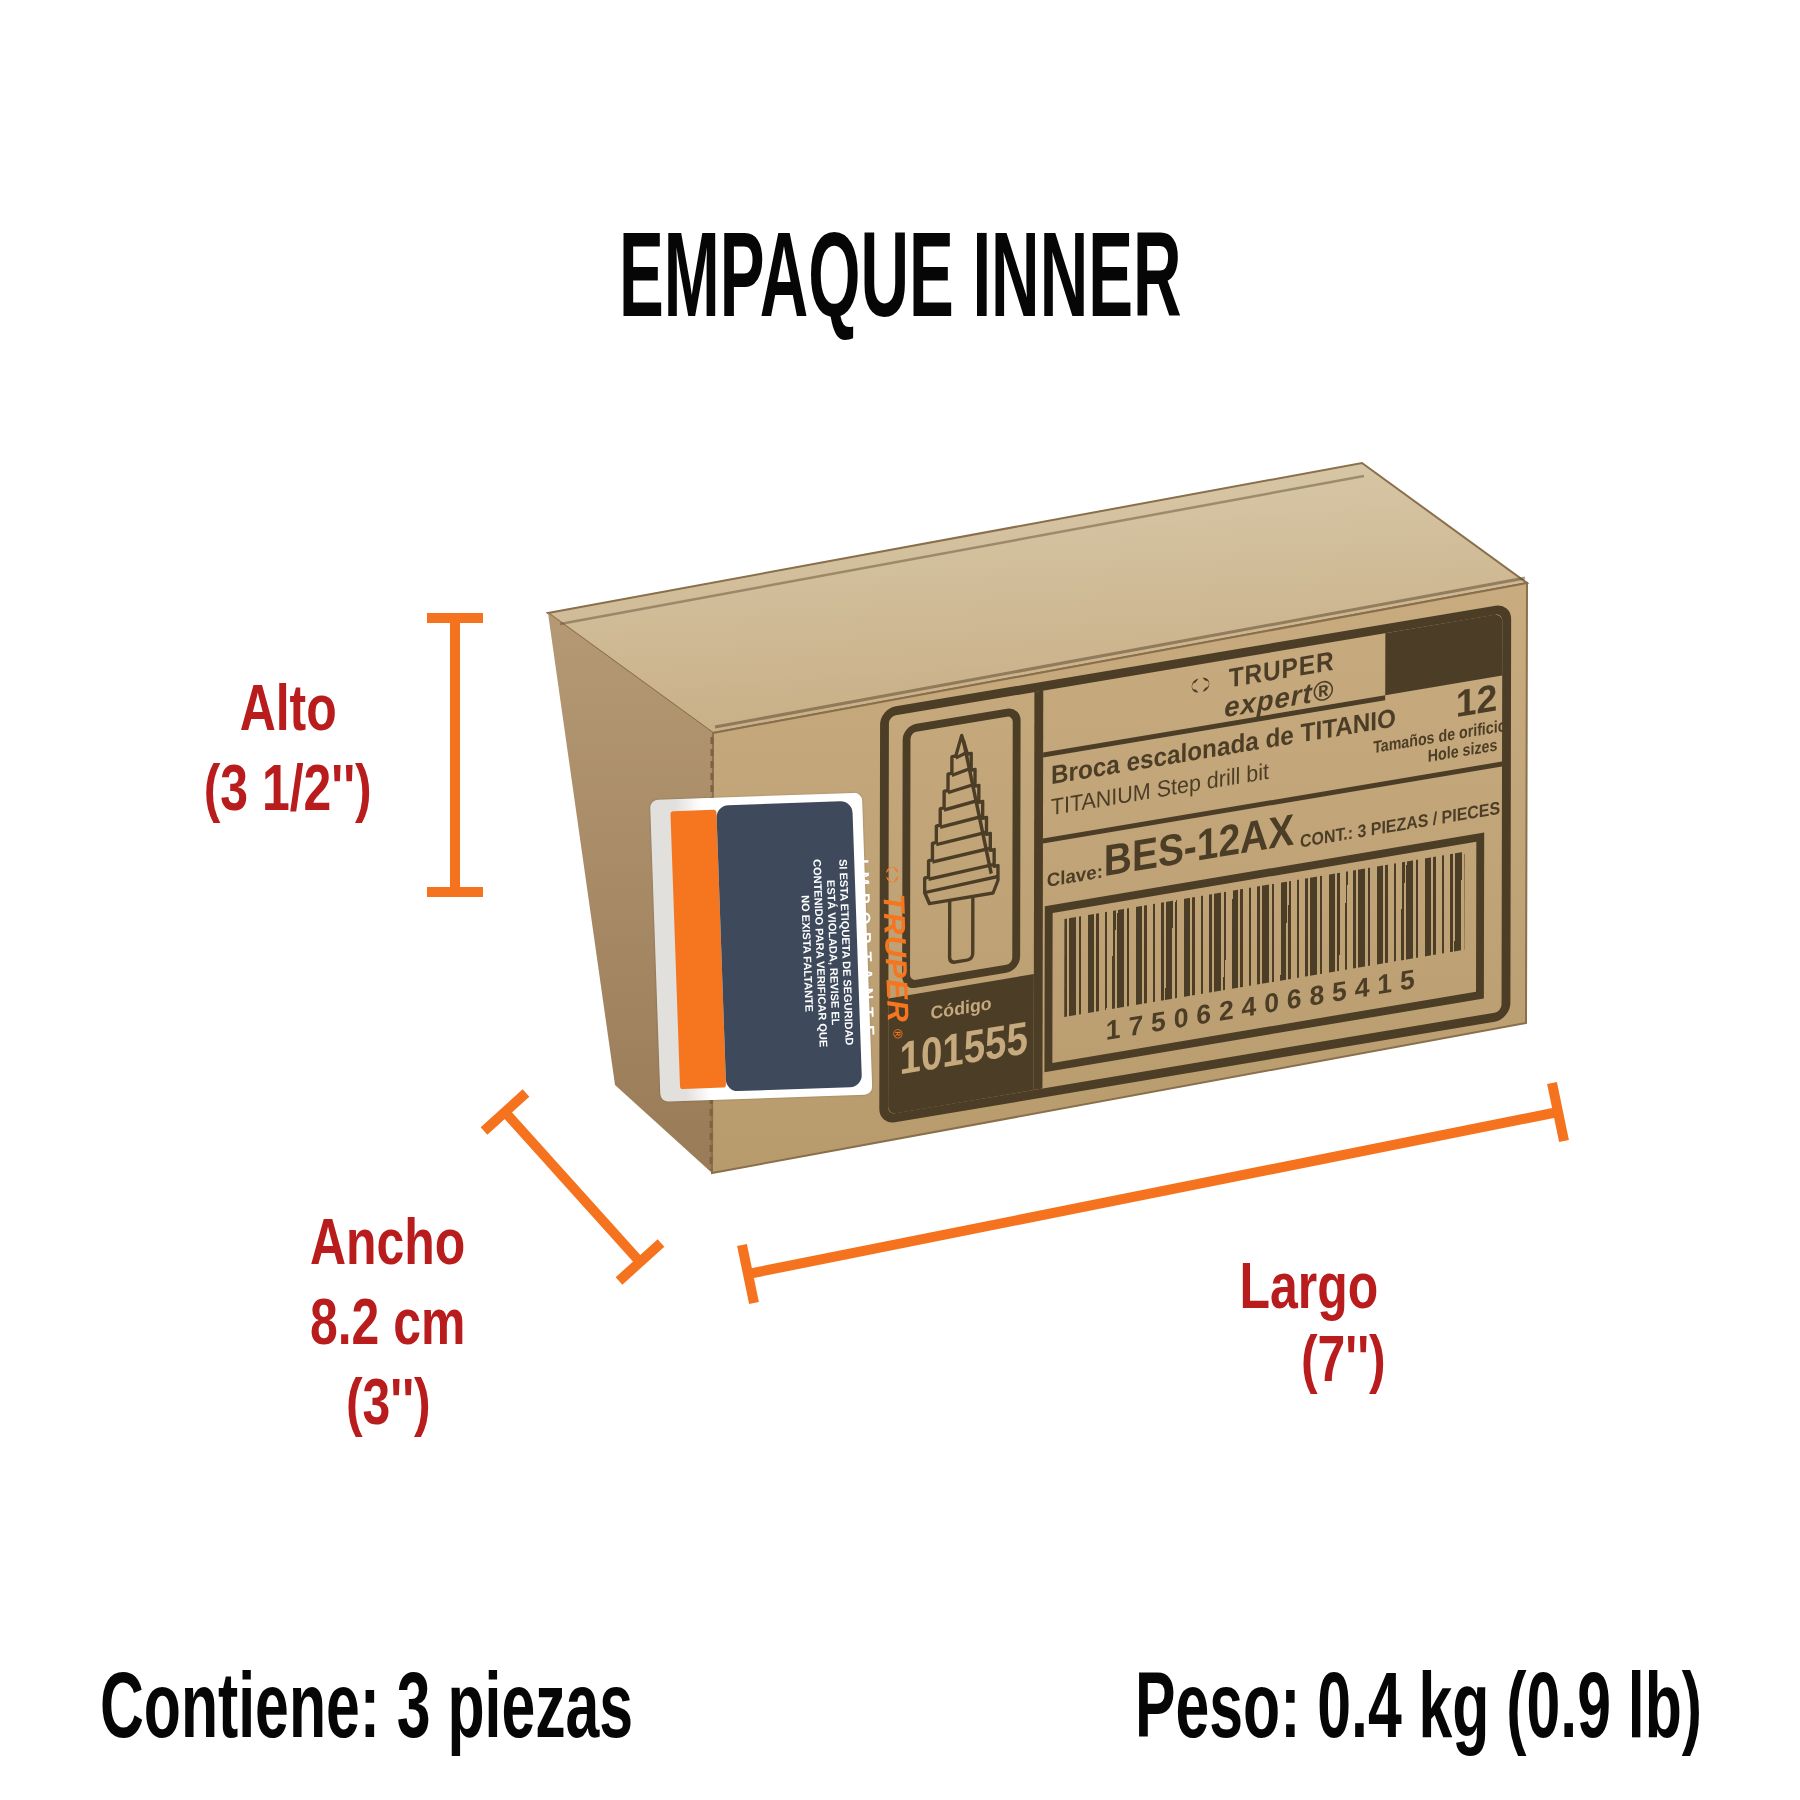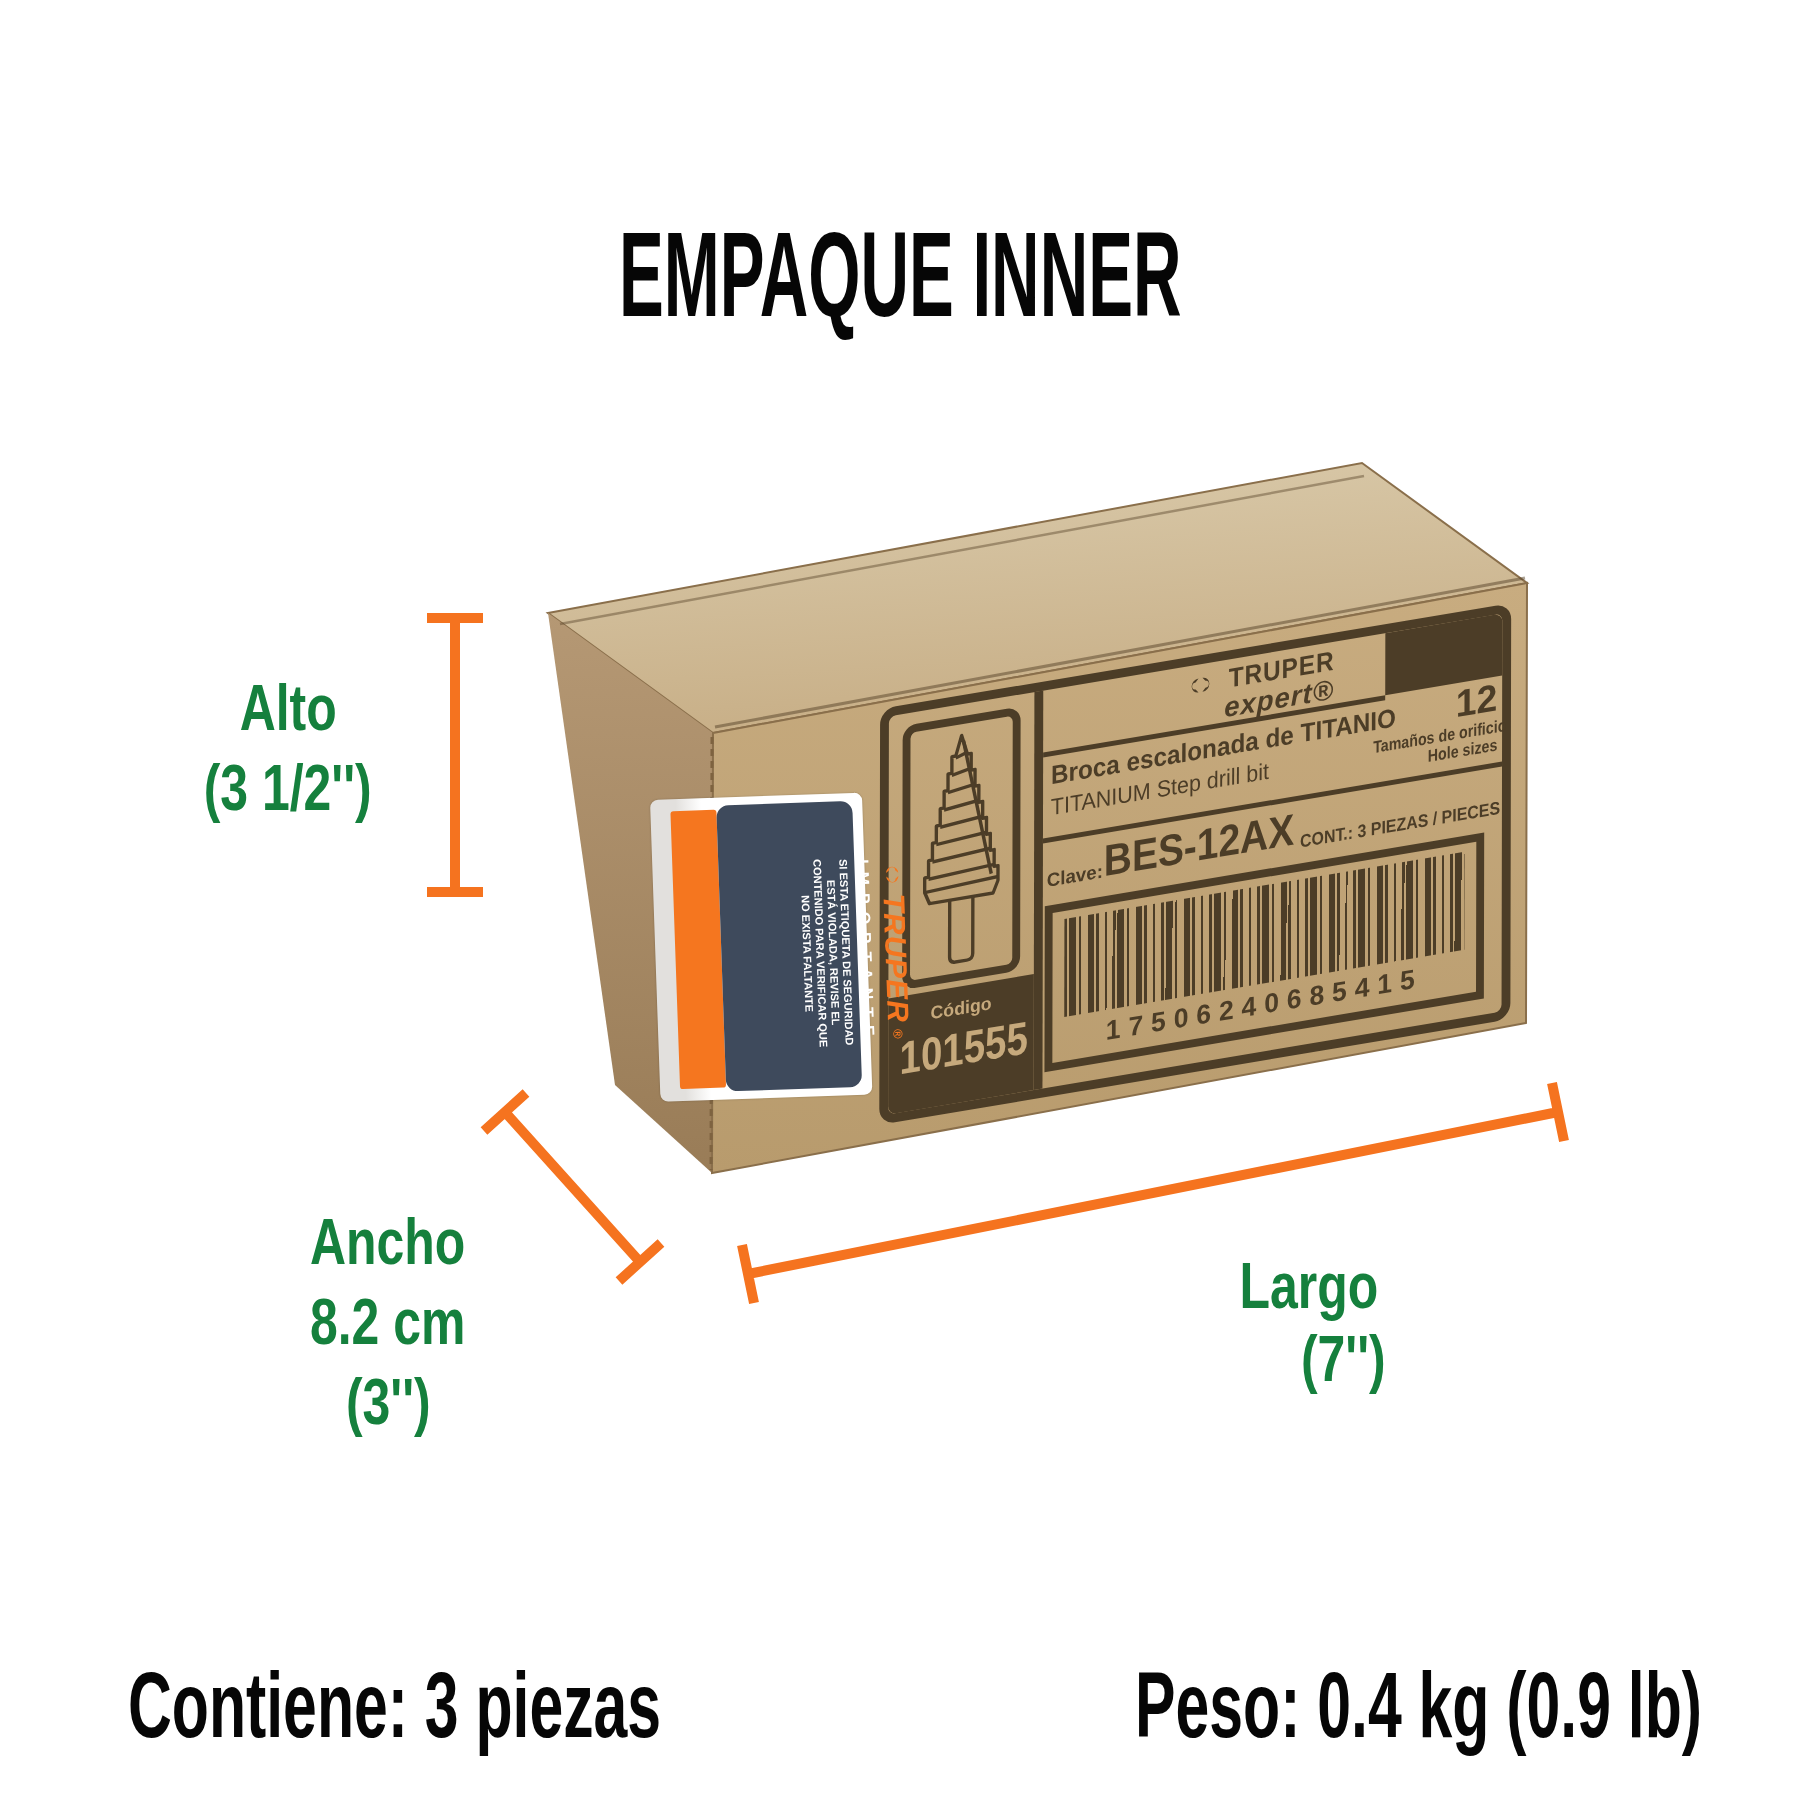--- a/index.html
+++ b/index.html
@@ -5,26 +5,26 @@
   html,body{margin:0;padding:0;background:#fff;}
   .scene{position:relative;width:1800px;height:1800px;background:#ffffff;overflow:hidden;
          font-family:"Liberation Sans",sans-serif;}
   .abs{position:absolute;}
   .cx{display:inline-block;transform:scaleX(var(--sx,.72));transform-origin:center;white-space:nowrap;}
   .cx-l{transform-origin:left center;}
   .cx-r{transform-origin:right center;}
 
   
   .title{left:0;right:0;top:205px;text-align:center;font-size:120px;font-weight:bold;color:#060606;letter-spacing:0;}
-  .dim-block{color:#15803d;font-weight:bold;font-size:64px;text-align:center;line-height:80px;}
+  .dim-block{color:#b91c1c;font-weight:bold;font-size:64px;text-align:center;line-height:80px;}
   .dim-alto{left:118px;top:668px;width:340px;}
   .dim-ancho{left:188px;top:1202px;width:400px;}
   .dim-largo{left:998px;top:1250px;width:400px;line-height:73px;text-align:right;}
   .footer-text{top:1655px;font-size:92px;font-weight:bold;color:#060606;line-height:1.1;}
-  .footer-left{left:100px;margin-left:28px;}
+  .footer-left{left:100px;}
   .footer-right{right:98px;text-align:left;}
 
   
   .front-face{left:0;top:0;width:828px;height:440px;transform-origin:0 0;
               transform:matrix(0.983,-0.165,-0.002,1,713,733);}
   .ink{color:#4C3D27;}
   .label-frame{left:170px;top:4px;width:624px;height:398px;border:9px solid #4C3D27;border-radius:16px;}
   .col-divider{left:148px;top:0;width:9px;height:398px;background:#4C3D27;}
   .drill-panel{left:14px;top:12px;width:104px;height:248px;border:8px solid #4C3D27;border-radius:14px;}
   .code-band{left:0;top:282px;width:148px;height:116px;background:#4C3D27;color:#C6A97C;text-align:center;

